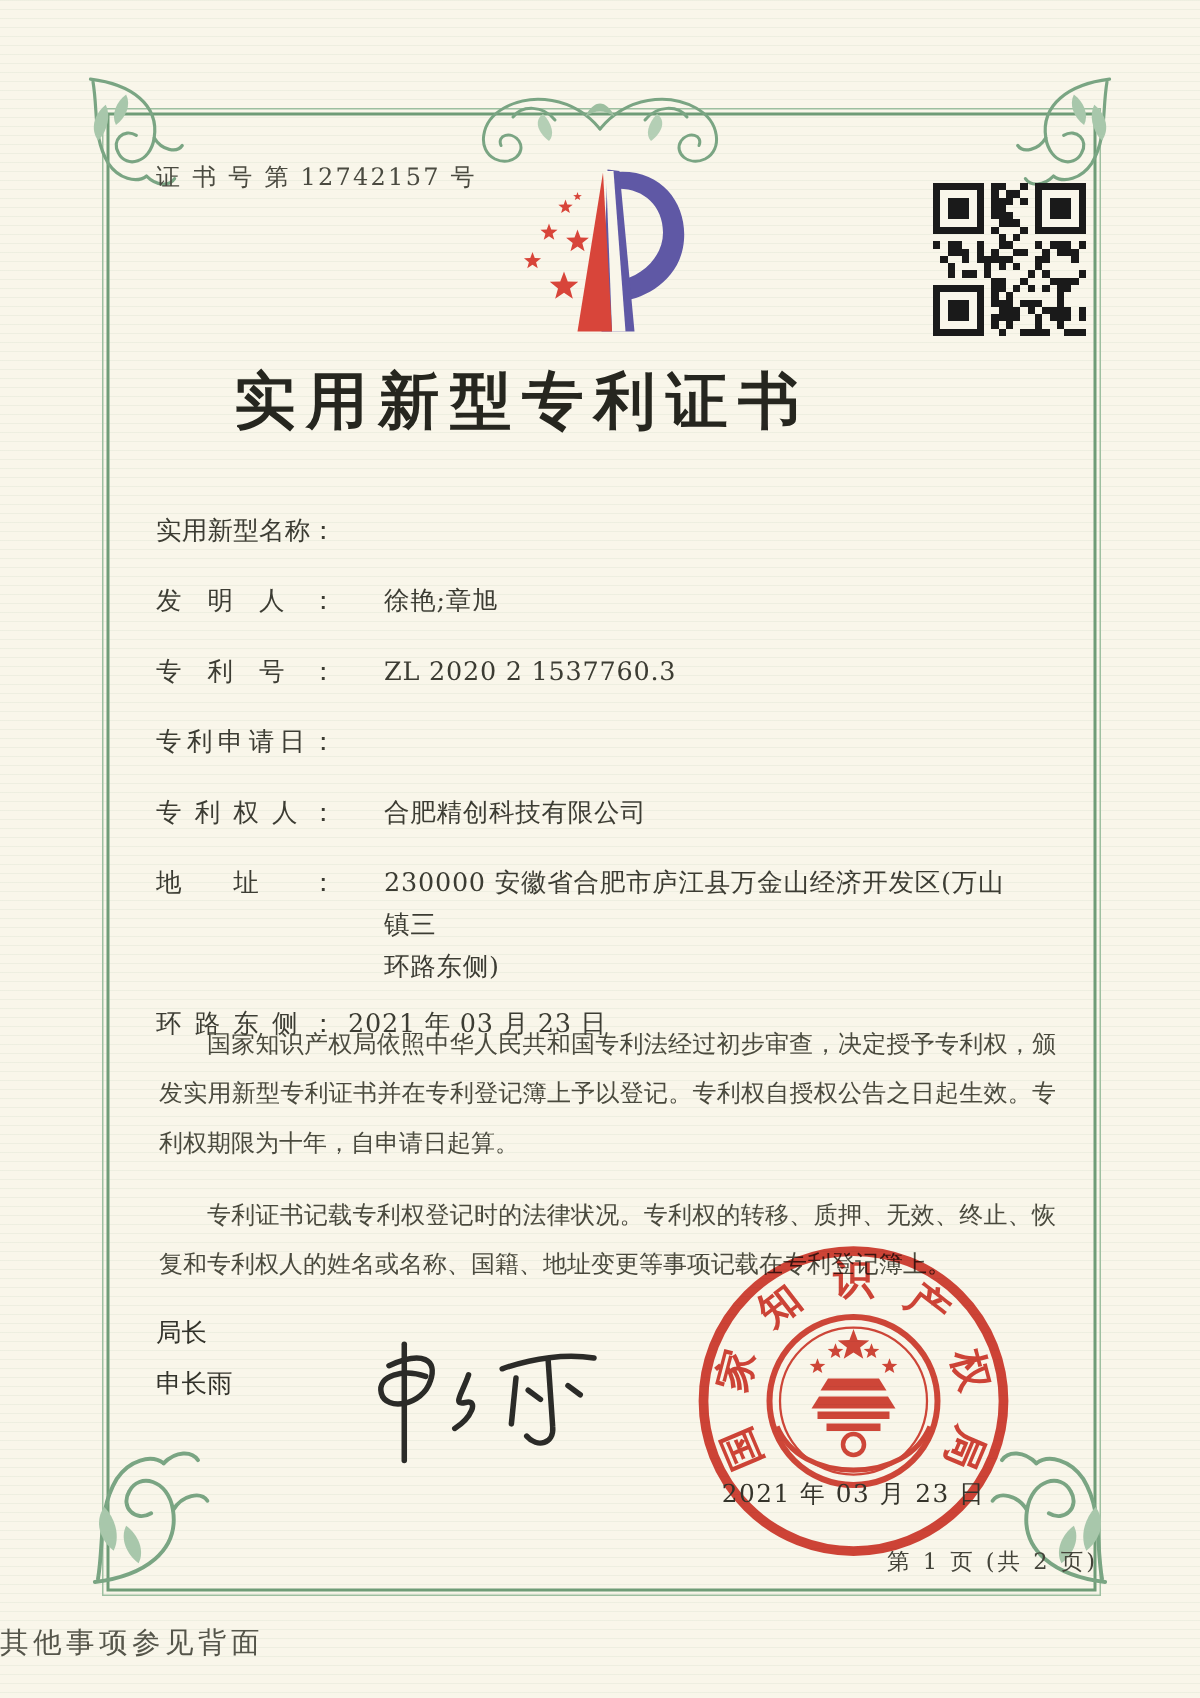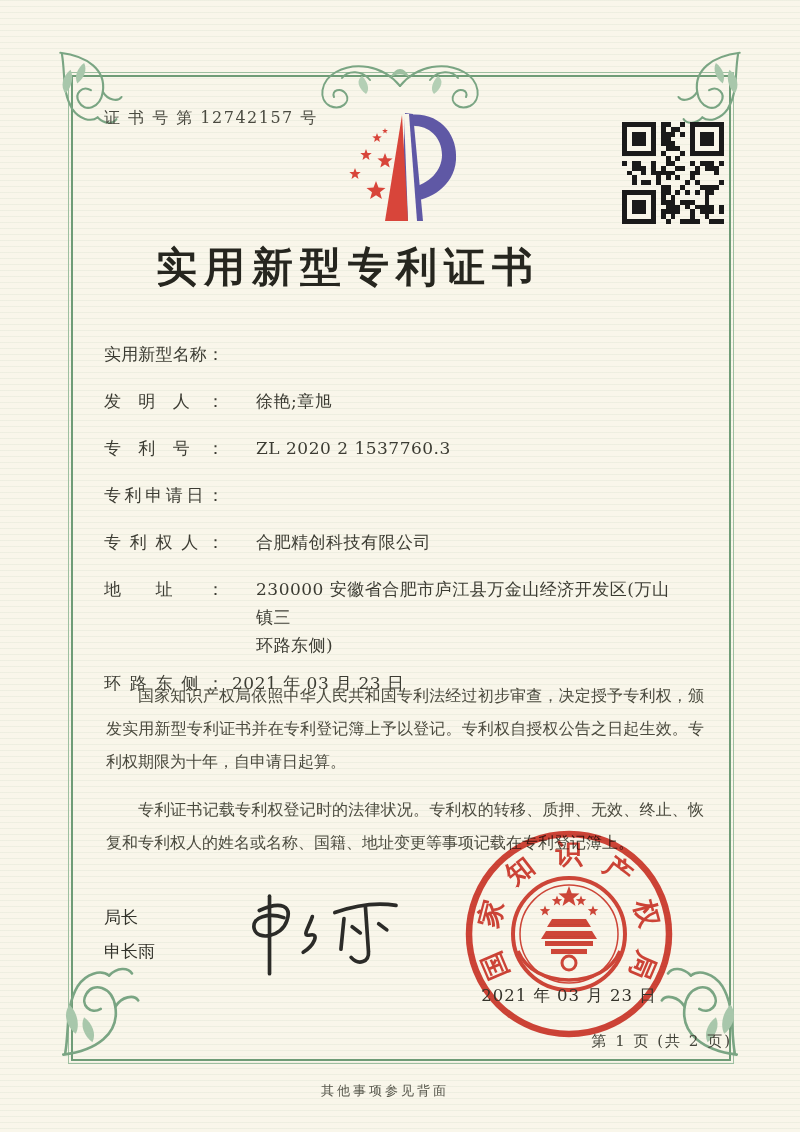--- a/index.html
+++ b/index.html
@@ -44,33 +44,33 @@
   .f-value{ margin-left:8px; letter-spacing:.5px; }
   .addr .f-value{ white-space:pre-line; width:440px; line-height:28px; }
   .grant{ justify-content:space-between; }
   .pair{ display:flex; }
   .paras{
     position:absolute; left:90px; top:664px; width:630px;
     font-size:16px; line-height:2.05; text-align:justify; color:#4a4a3e;
   }
   .paras p{ margin:16px; text-indent:2em; }
   .signer{
-    position:absolute; left:104px; top:900px; font-size:17px;
+    position:absolute; left:104px; top:872px; font-size:17px;
     line-height:34px; color:#33332b;
   }
   .signature{ position:absolute; left:222px; top:886px; width:195px; height:102px; }
   .seal{ position:absolute; left:458px; top:823px; width:222px; height:222px;
          mix-blend-mode:multiply; opacity:.93; }
   .page-num{
     position:absolute; left:68px; top:1032px; width:664px; text-align:right;
     font-size:15px; letter-spacing:2px; color:#44443a;
   }
   .back-note{
-    position:absolute; left:0; top:1082px; width:770px; text-align:center;
-    font-size:13px; letter-spacing:3px; color:#55554a;
+    position:absolute; left:0; top:1082px; width:770px; text-align:left;
+    font-size:19px; letter-spacing:3px; color:#55554a;
   }
   .orn{ position:absolute; pointer-events:none; }
   svg{ display:block; }
 </style>
 </head>
 <body>
 
 <div class="page">
 
   <div class="frame">

